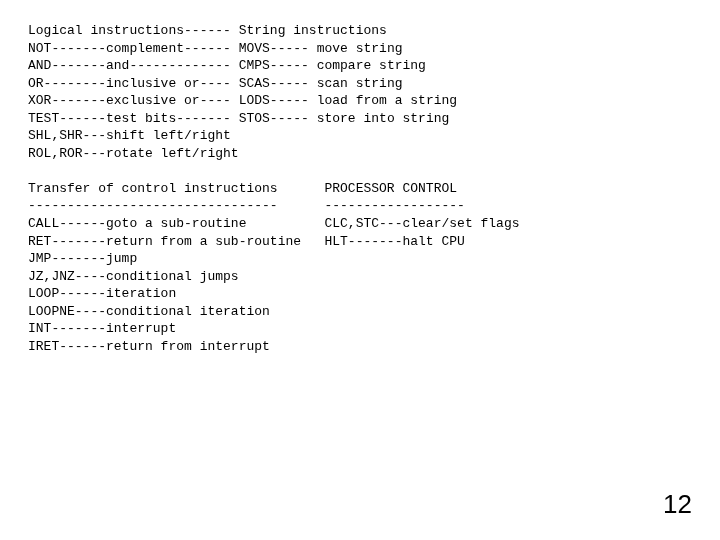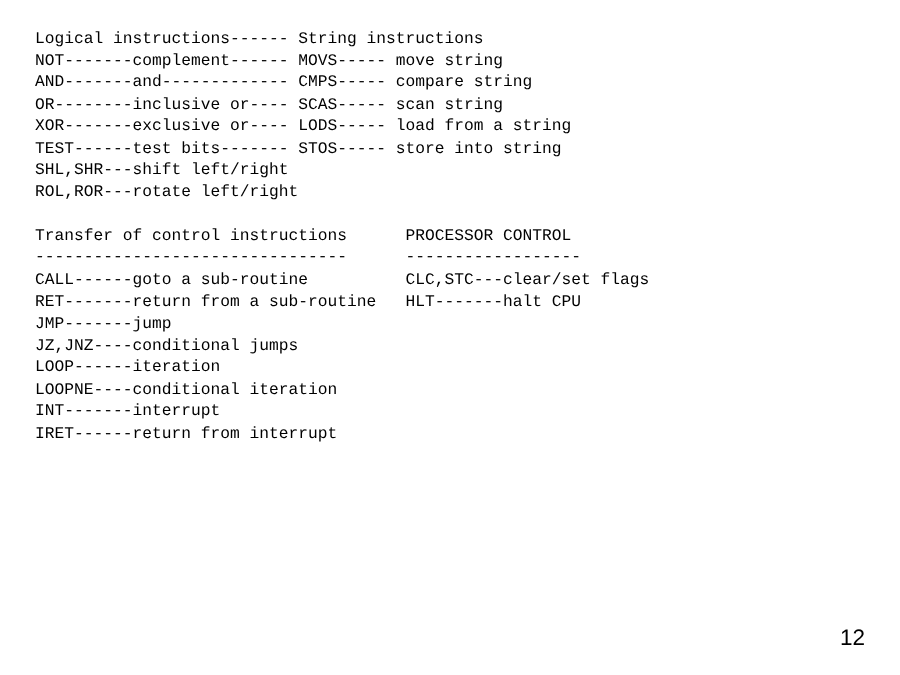--- a/index.html
+++ b/index.html
@@ -17,21 +17,21 @@
   }
   .content {
     padding: 22px 12px 0 28px;
     white-space: pre;
   }
   .page-num {
     position: absolute;
     right: 28px;
     bottom: 18px;
     font-family: Arial, Helvetica, sans-serif;
-    font-size: 18px;
+    font-size: 26px;
     color: #000;
   }
 </style>
 </head>
 <body>
 
 <div class="content"><span>Logical instructions------</span> <span>String instructions</span>
 <span>NOT-------complement------</span> <span>MOVS----- move string</span>
 <span>AND-------and-------------</span> <span>CMPS----- compare string</span>
 <span>OR--------inclusive or----</span> <span>SCAS----- scan string</span>

